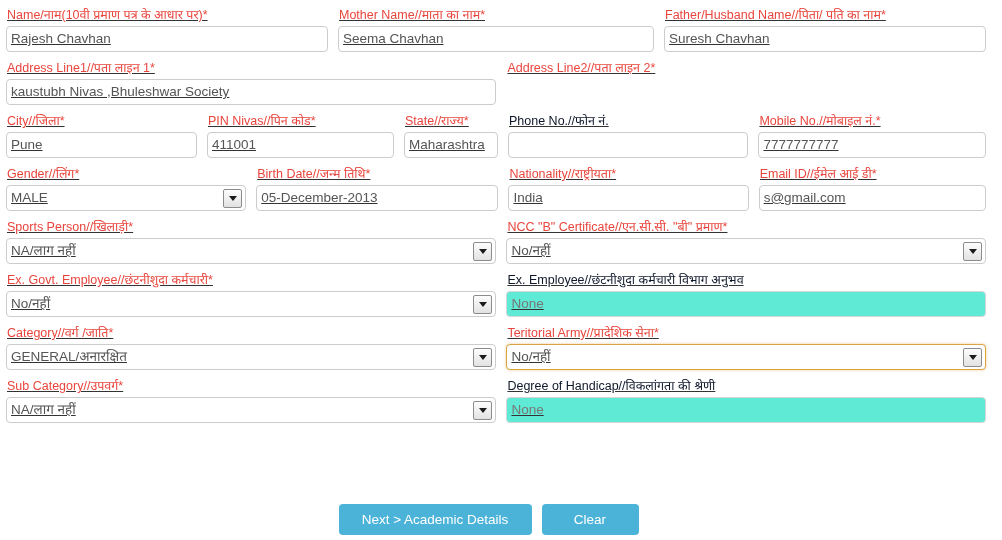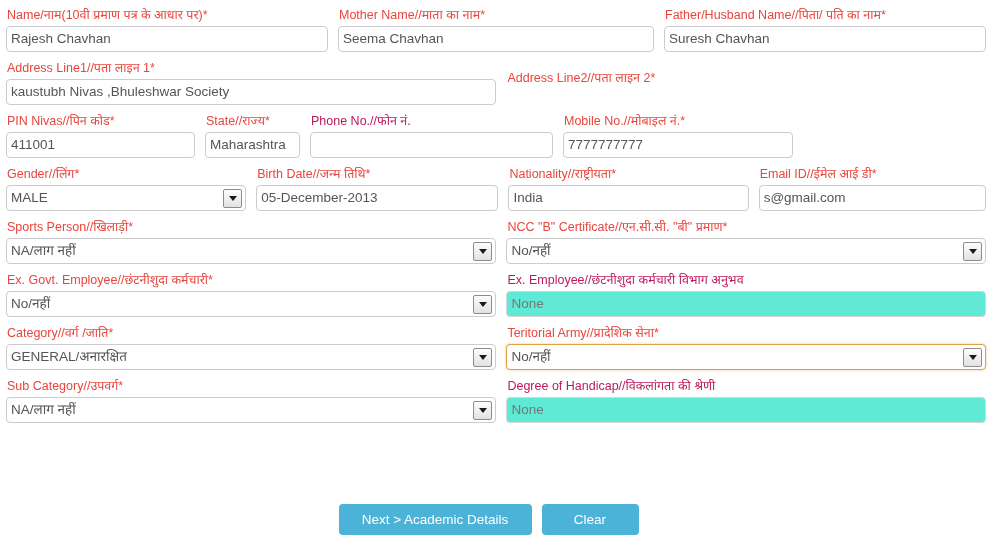--- a/index.html
+++ b/index.html
@@ -14,20 +14,21 @@
     font-size: 13px;
     color: #333333;
     overflow: hidden;
   }
   .form-page {
     position: relative;
     width: 977px;
     height: 540px;
     box-sizing: border-box;
     padding: 8px 6px 0 6px;
+    text-decoration: underline;
   }
   .row {
     display: flex;
     width: 990px;
     margin: 0 0 9px 0;
     align-items: flex-start;
   }
   .field {
     box-sizing: border-box;
     padding-right: 10px;
@@ -35,21 +36,21 @@
   .label {
     display: block;
     font-size: 12.5px;
     line-height: 15px;
     color: #e8453c;
     white-space: nowrap;
     overflow: hidden;
     margin: 0 0 3px 1px;
   }
   .label.optional {
-    color: #be185d;
+    color: #0f172a;
   }
   .control {
     box-sizing: border-box;
     width: 100%;
     height: 26px;
     border: 1px solid #cccccc;
     border-radius: 4px;
     background: #ffffff;
     font-family: "Liberation Sans", sans-serif;
     font-size: 13.5px;
@@ -122,21 +123,21 @@
   }
   .btn.next { min-width: 193px; }
   .btn.clear { min-width: 97px; }
 
   
   .w-name  { width: 336px; }
   .w-name2 { width: 336px; }
   .w-name3 { width: 330px; }
 
   .w-addr1 { width: 508px; }
-  .w-addr2 { width: 497px; margin-top: 10px; }
+  .w-addr2 { width: 497px; }
 
   .w-city  { width: 203px; }
   .w-pin   { width: 199px; }
   .w-state { width: 105px; }
   .w-phone { width: 253px; }
   .w-mobile{ width: 240px; }
 
   .w-gender{ width: 253px; }
   .w-birth { width: 255px; }
   .w-nat   { width: 253px; }
@@ -169,20 +170,24 @@
     <div class="field w-addr1">
       <span class="label">Address Line1//पता लाइन 1*</span>
       <div class="control">kaustubh Nivas ,Bhuleshwar Society</div>
     </div>
     <div class="field w-addr2">
       <span class="label">Address Line2//पता लाइन 2*</span>
     </div>
   </div>
 
   <div class="row">
+    <div class="field w-city">
+      <span class="label">City//जिला*</span>
+      <div class="control">Pune</div>
+    </div>
     <div class="field w-pin">
       <span class="label">PIN Nivas//पिन कोड*</span>
       <div class="control">411001</div>
     </div>
     <div class="field w-state">
       <span class="label">State//राज्य*</span>
       <div class="control">Maharashtra</div>
     </div>
     <div class="field w-phone">
       <span class="label optional">Phone No.//फोन नं.</span>

